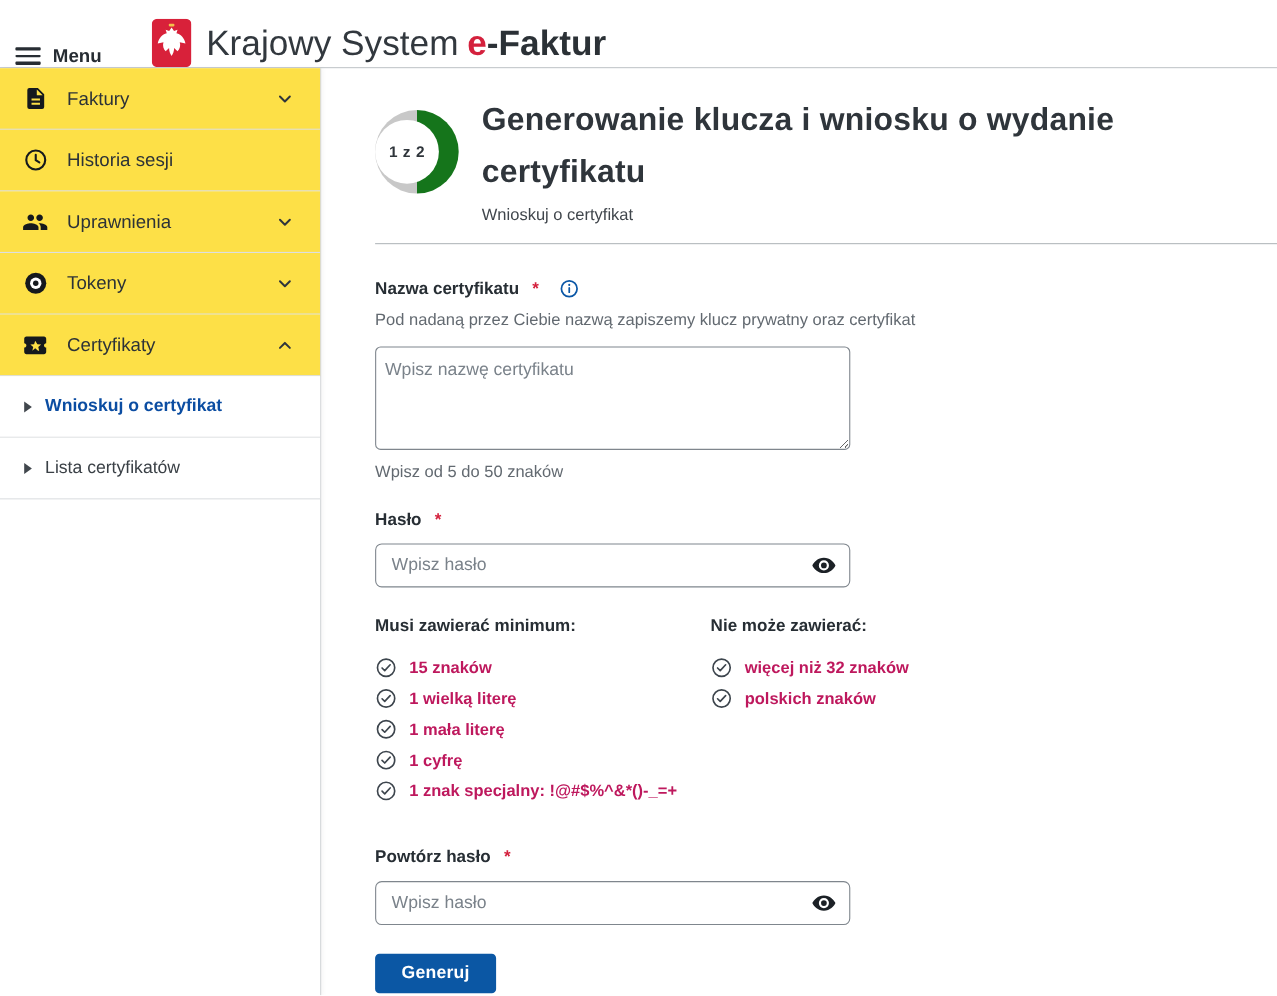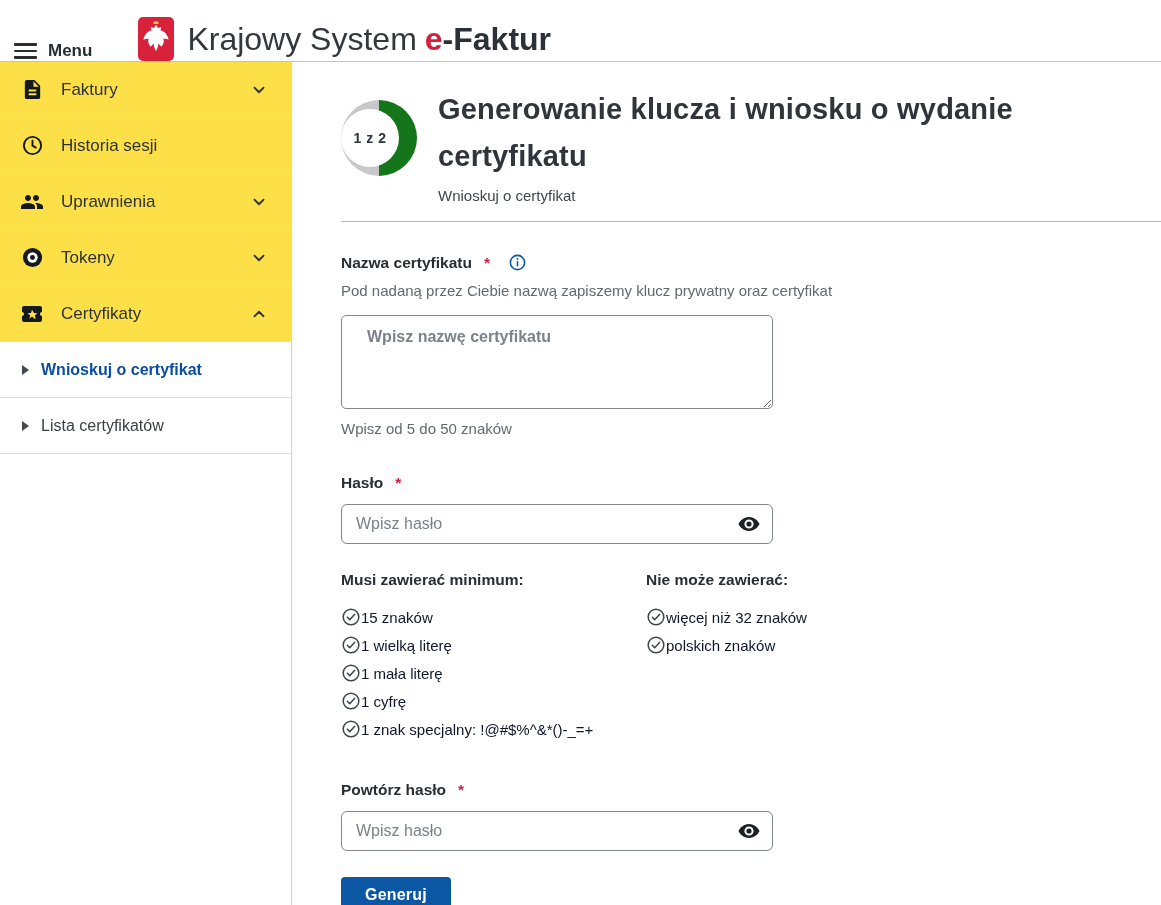--- a/index.html
+++ b/index.html
@@ -56,36 +56,36 @@
   .page-subtitle{font-size:15px;color:#40464c;margin-top:7px;}
   .head-divider{border:none;border-top:1px solid #b3b8bc;margin:17px 0 0 0;}
 
   
   .form{width:432px;margin-top:31px;}
   .field-label{font-size:15.5px;font-weight:700;color:#272e34;display:flex;align-items:center;gap:12px;}
   .req{color:var(--brand-red);font-weight:700;}
   .info-ic{width:19px;height:19px;margin-left:6px;display:inline-flex;cursor:pointer;}
   .field-hint{font-size:15px;color:var(--text-gray);margin-top:8px;line-height:21px;width:540px;}
   textarea.cert-name{width:432px;height:94px;margin-top:14px;border:1px solid var(--border-gray);border-radius:5px;
-        padding:12px 25px;font-family:inherit;font-size:16px;color:#8b5cf6;resize:both;font-weight:bold;}
+        padding:12px 8px;font-family:inherit;font-size:16px;color:#8b5cf6;resize:both;}
   textarea.cert-name::placeholder,input::placeholder{color:#7a828a;}
   .field-helper{font-size:15px;color:var(--text-gray);margin-top:7px;}
 
-  .pw-group{margin-top:37px;}
+  .pw-group{margin-top:26px;}
   .pw-wrap{position:relative;width:432px;margin-top:12px;}
   .pw-input{width:432px;height:40px;border:1px solid var(--border-gray);border-radius:6px;padding:0 46px 0 14px;
         font-family:inherit;font-size:16px;color:#2f353b;}
   .eye-btn{position:absolute;right:12px;top:50%;transform:translateY(-50%);width:24px;height:24px;border:none;background:none;cursor:pointer;padding:0;display:flex;align-items:center;}
 
   .rules{display:flex;margin-top:27px;width:560px;}
   .rules-col{width:305px;flex:0 0 auto;}
   .rules-col.second{width:auto;}
   .rules-title{font-size:15.5px;font-weight:700;color:#272e34;}
   .rules-list{list-style:none;margin-top:14px;}
-  .rules-list li{display:flex;align-items:center;font-size:15px;color:#0f172a;height:28px;}
+  .rules-list li{display:flex;align-items:center;gap:11px;font-size:15px;color:#be185d;height:28px;font-weight:bold;}
   .check-ic{width:20px;height:20px;flex:0 0 auto;}
 
   .submit-btn{margin-top:26px;background:var(--accent-blue);color:#fff;font-family:inherit;font-size:16px;font-weight:700;
         border:none;border-radius:4px;padding:9px 24px;cursor:pointer;letter-spacing:.2px;}
 </style>
 </head>
 <body>
 
 <div class="app">
 

